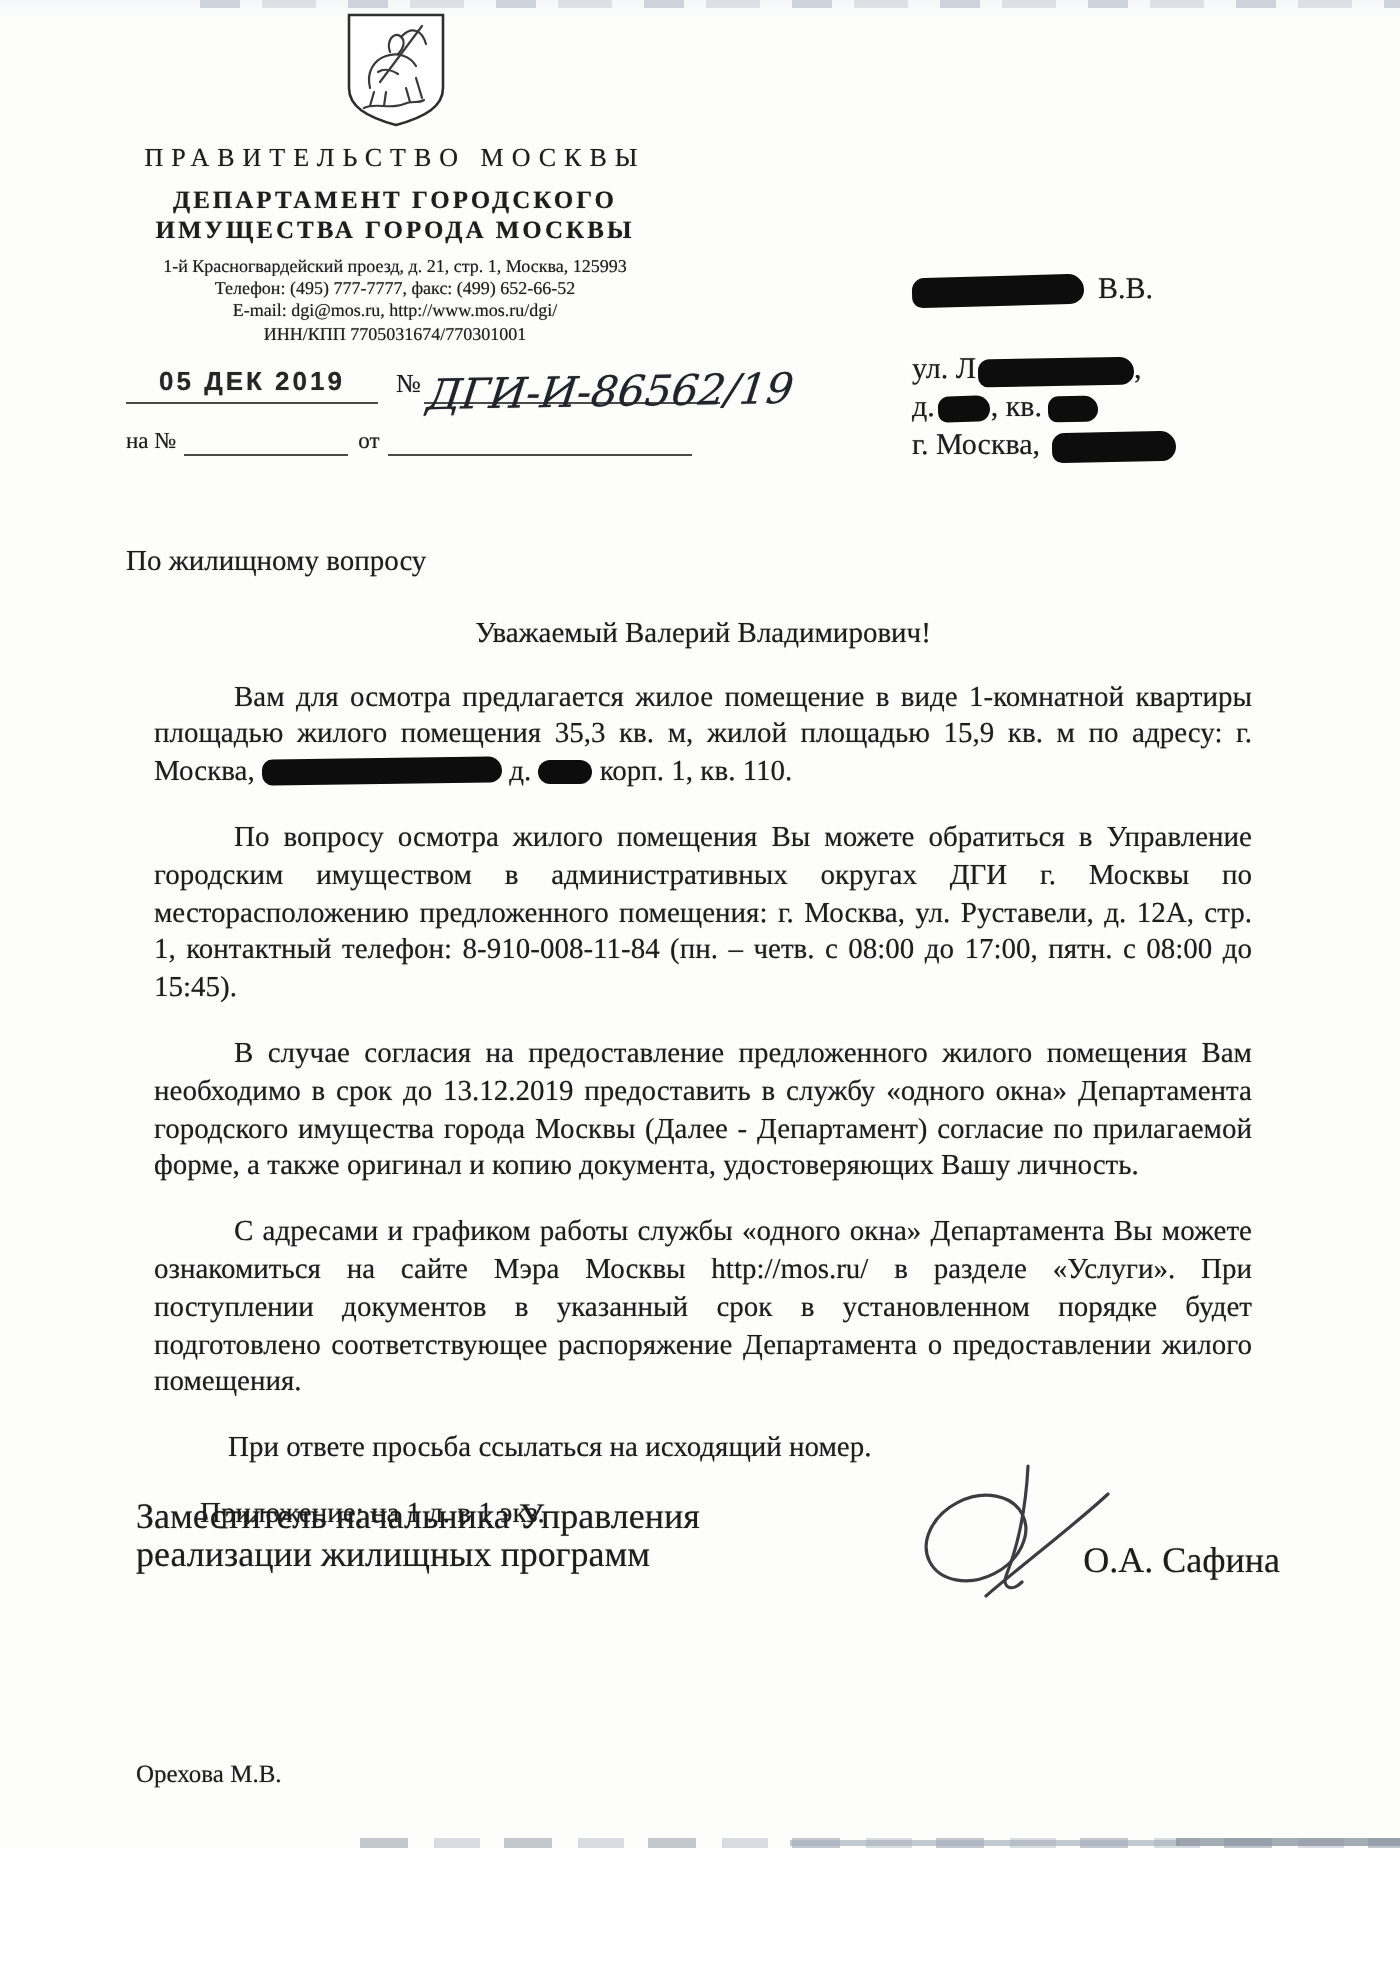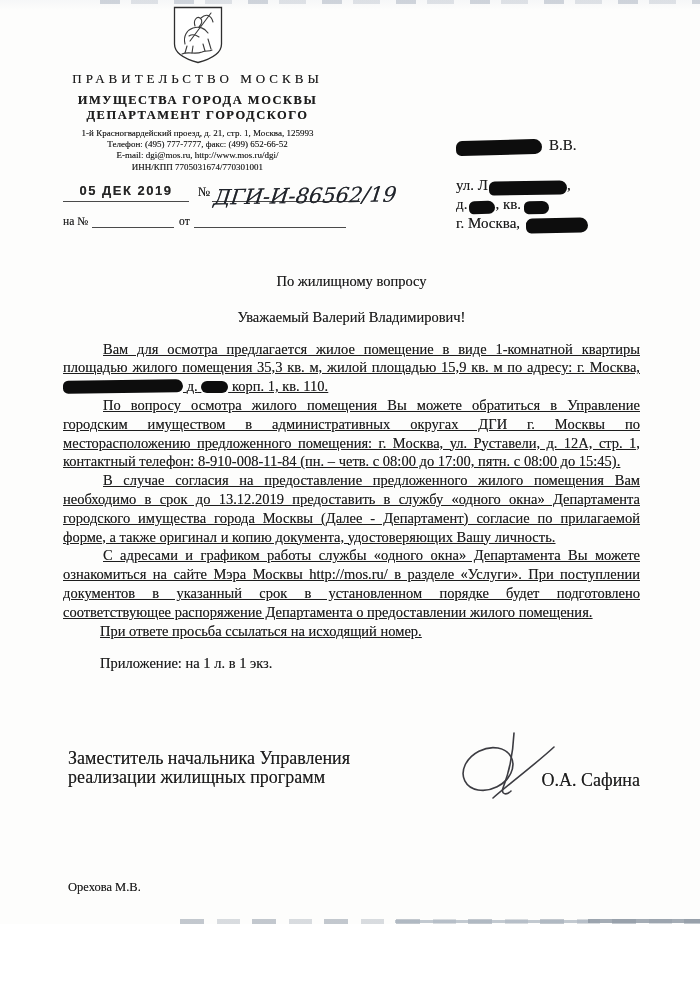--- a/index.html
+++ b/index.html
@@ -50,34 +50,34 @@
     white-space:nowrap;transform:skewX(-8deg) rotate(-1deg);color:#20242b;
   }
   .ref-row2{display:flex;align-items:center;margin-top:11px;}
   .uline{border-bottom:1px solid #4a4a4a;height:14px;display:inline-block;}
   .ul1{width:82px;margin-left:4px;}
   .ul2{width:152px;margin-left:4px;}
   .ot-label{margin-left:5px;}
 
   
   .recipient{position:absolute;left:456px;top:136px;font-size:15px;line-height:19px;}
-  .recipient .line{display:flex;align-items:flex-end;white-space:nowrap;}
+  .recipient .line{display:flex;align-items:center;white-space:nowrap;}
   .redact{background:#0d0d0d;display:inline-block;border-radius:7px 9px 8px 6px;}
   .r1{width:86px;height:15px;transform:rotate(-1.6deg);margin-right:7px;}
   .r2{width:78px;height:14px;transform:rotate(-1deg);margin-left:1px;}
   .r3a{width:26px;height:13px;transform:rotate(-2deg);margin-left:2px;}
   .r3b{width:25px;height:13px;transform:rotate(-1deg);margin-left:3px;}
   .r4{width:62px;height:15px;transform:rotate(-1.2deg);margin-left:6px;}
   .rec-gap{margin-top:21px;}
 
   
   .doc-body{position:absolute;left:63px;top:272px;width:577px;font-size:14.5px;line-height:18.8px;text-align:justify;}
-  .subject{text-align:center;}
+  .subject{text-align:left;}
   .salutation{text-align:center;margin-top:17px;}
-  .para{text-indent:40px;margin:0;text-decoration:underline;}
+  .para{text-indent:40px;margin:14px;}
   .p1{margin-top:13px;}
   .p5{text-indent:37px;}
   .attachment{margin-top:14px;text-indent:37px;text-align:left;}
   .bar-inline-lg{display:inline-block;width:120px;height:13px;background:#0d0d0d;border-radius:6px 8px 7px 6px;vertical-align:-2px;transform:rotate(-.8deg);}
   .bar-inline-sm{display:inline-block;width:27px;height:12px;background:#0d0d0d;border-radius:6px;vertical-align:-2px;}
 
   
   .sig-block{position:absolute;left:63px;top:749px;width:577px;font-size:18px;line-height:19px;}
   .sig-title{white-space:nowrap;margin-left:5px;}
   .sig-name{position:absolute;right:0;top:22px;white-space:nowrap;}
@@ -101,22 +101,22 @@
         <path d="M14,40 L12,47 M20,40 L19,47 M30,38 L32,45 M35,33 L38,43"></path>
         <path d="M22,20 C20,14 24,10 27,12 C30,14 29,18 26,21"></path>
         <path d="M38,7 L17,35"></path>
         <path d="M28,12 C33,7 38,9 40,16"></path>
         <path d="M9,48 C15,45 22,49 29,46 C33,44 36,46 39,44"></path>
         <path d="M16,30 C19,28 23,29 26,31"></path>
       </g>
     </svg>
     <div class="gov">ПРАВИТЕЛЬСТВО МОСКВЫ</div>
     <div class="dept">
+      <div>ДЕПАРТАМЕНТ ГОРОДСКОГО</div>
       <div>ИМУЩЕСТВА ГОРОДА МОСКВЫ</div>
-      <div>ДЕПАРТАМЕНТ ГОРОДСКОГО</div>
     </div>
     <div class="addr">
       <div>1-й Красногвардейский проезд, д. 21, стр. 1, Москва, 125993</div>
       <div>Телефон: (495) 777-7777, факс: (499) 652-66-52</div>
       <div>E-mail: dgi@mos.ru, http://www.mos.ru/dgi/</div>
       <div>ИНН/КПП 7705031674/770301001</div>
     </div>
   </div>
 
   <div class="ref">

